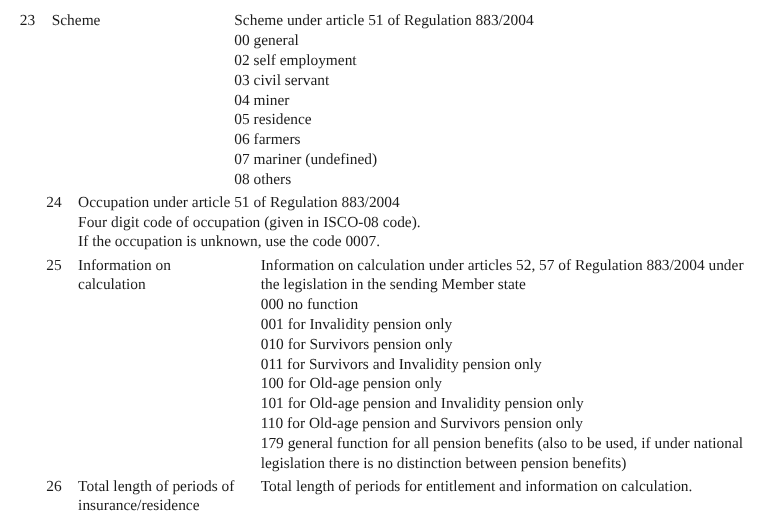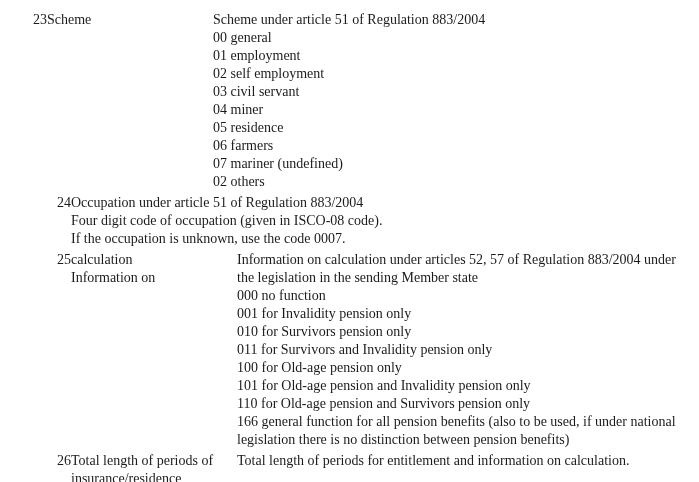--- a/index.html
+++ b/index.html
@@ -25,21 +25,20 @@
     display: flex;
     align-items: flex-start;
   }
   .row + .row {
     margin-top: 3px;
     margin-left: 24px;
   }
   .col-num {
     flex: none;
     width: 29px;
-    text-align: right;
   }
   .col-label {
     flex: none;
     width: 166px;
     padding-right: 4px;
     box-sizing: border-box;
     font-family: Liberation Serif, serif;
   }
   .col-detail {
     flex: 1;
@@ -59,57 +58,56 @@
 <div class="page">
 
   <div class="row">
     <div class="col-num">23</div>
     <div class="col-label">
       <div class="label-line">Scheme</div>
     </div>
     <div class="col-detail">
       <div class="heading-line">Scheme under article 51 of Regulation 883/2004</div>
       <div class="text-line">00 general</div>
-      <div class="text-line">01 employment</div>
       <div class="text-line">02 self employment</div>
       <div class="text-line">03 civil servant</div>
       <div class="text-line">04 miner</div>
       <div class="text-line">05 residence</div>
       <div class="text-line">06 farmers</div>
       <div class="text-line">07 mariner (undefined)</div>
-      <div class="text-line">02 others</div>
+      <div class="text-line">08 others</div>
     </div>
   </div>
 
   <div class="row">
     <div class="col-num">24</div>
     <div class="col-detail">
       <div class="heading-line">Occupation under article 51 of Regulation 883/2004</div>
       <div class="text-line">Four digit code of occupation (given in ISCO-08 code).</div>
       <div class="text-line">If the occupation is unknown, use the code 0007.</div>
     </div>
   </div>
 
   <div class="row">
     <div class="col-num">25</div>
     <div class="col-label">
+      <div class="label-line">Information on</div>
       <div class="label-line">calculation</div>
-      <div class="label-line">Information on</div>
     </div>
     <div class="col-detail">
       <div class="heading-line">Information on calculation under articles 52, 57 of Regulation 883/2004 under</div>
       <div class="heading-line">the legislation in the sending Member state</div>
       <div class="text-line">000 no function</div>
       <div class="text-line">001 for Invalidity pension only</div>
       <div class="text-line">010 for Survivors pension only</div>
       <div class="text-line">011 for Survivors and Invalidity pension only</div>
       <div class="text-line">100 for Old-age pension only</div>
       <div class="text-line">101 for Old-age pension and Invalidity pension only</div>
       <div class="text-line">110 for Old-age pension and Survivors pension only</div>
-      <div class="text-line">166 general function for all pension benefits (also to be used, if under national</div>
+      <div class="text-line">179 general function for all pension benefits (also to be used, if under national</div>
       <div class="text-line">legislation there is no distinction between pension benefits)</div>
     </div>
   </div>
 
   <div class="row">
     <div class="col-num">26</div>
     <div class="col-label">
       <div class="label-line">Total length of periods of</div>
       <div class="label-line">insurance/residence</div>
     </div>

